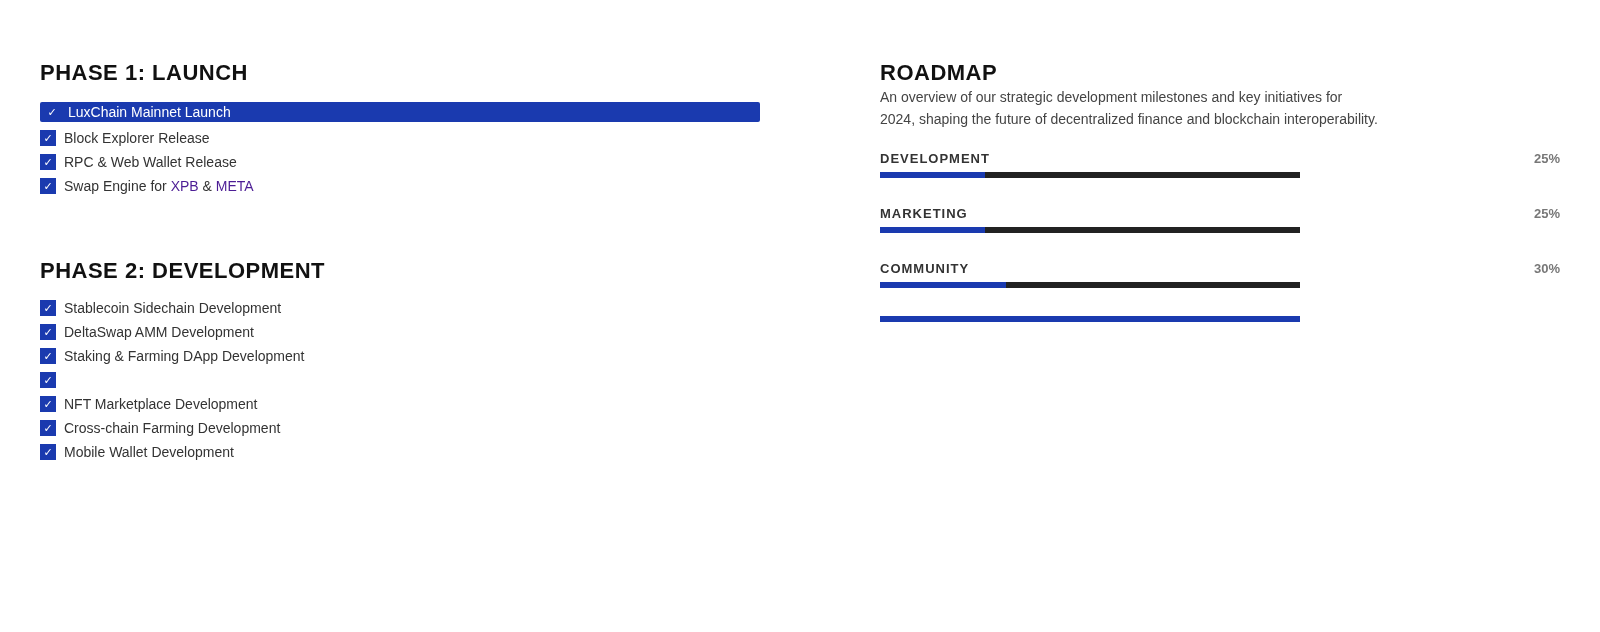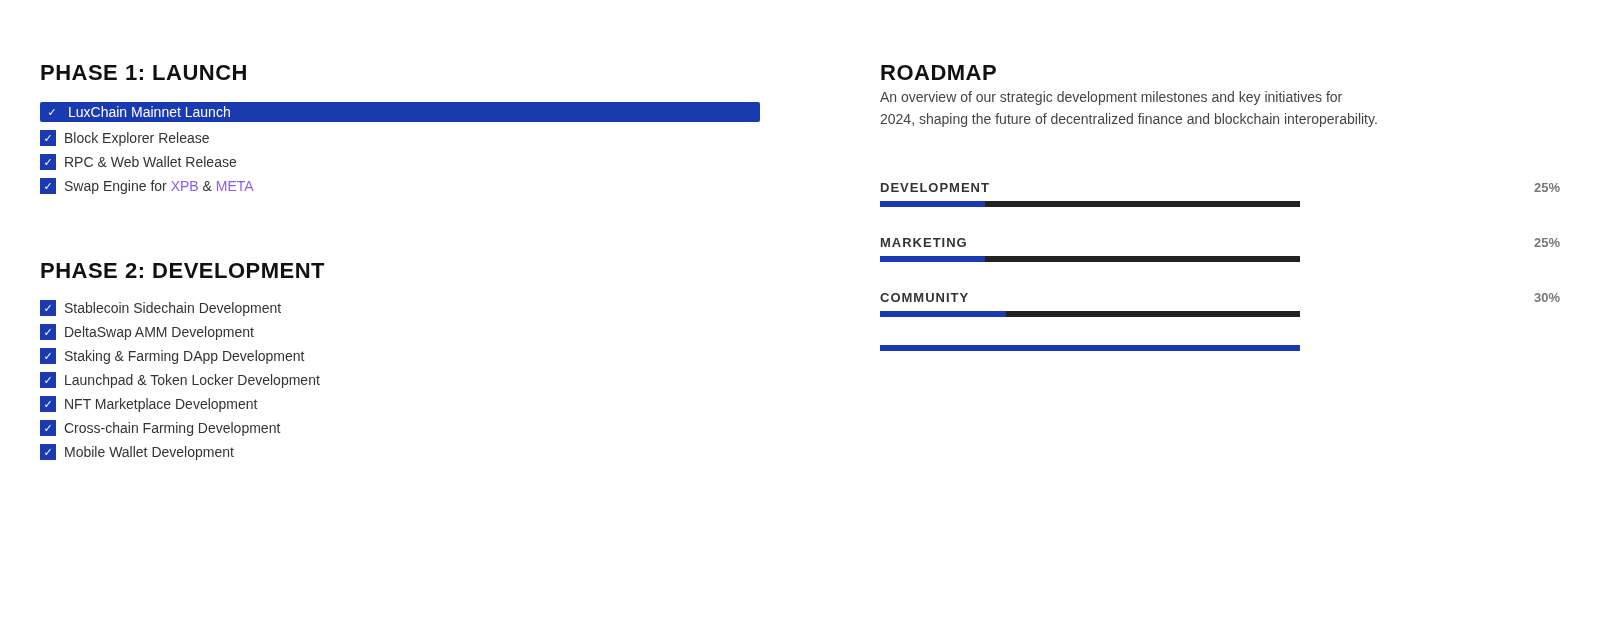--- a/index.html
+++ b/index.html
@@ -67,35 +67,35 @@
       background-color: #1a3aaf;
       color: white !important;
       padding: 2px 4px;
       border-radius: 2px;
     }
     .highlight-item .checkbox-icon {
       background: #1a3aaf;
       border-color: white;
     }
     .link-blue {
-      color: #8b5cf6;
+      color: #4c1d95;
       text-decoration: none;
     }
     .roadmap-title {
       font-size: 22px;
       font-weight: 900;
       letter-spacing: 0.5px;
       margin-bottom: 0;
       color: #111;
     }
     .roadmap-desc {
       font-size: 14px;
       color: #444;
       line-height: 1.6;
-      margin-bottom: 49px;
+      margin-bottom: 20px;
       max-width: 500px;
     }
     .progress-section {
       margin-bottom: 28px;
     }
     .progress-header {
       display: flex;
       justify-content: space-between;
       align-items: center;
       margin-bottom: 6px;
@@ -171,21 +171,20 @@
       <li>
         <span class="checkbox-icon">✓</span>
         <span>DeltaSwap AMM Development</span>
       </li>
       <li>
         <span class="checkbox-icon">✓</span>
         <span>Staking &amp; Farming DApp Development</span>
       </li>
       <li>
         <span class="checkbox-icon">✓</span>
-        <span>Launchpad &amp; Token Locker Development</span>
       </li>
       <li>
         <span class="checkbox-icon">✓</span>
         <span>NFT Marketplace Development</span>
       </li>
       <li>
         <span class="checkbox-icon">✓</span>
         <span>Cross-chain Farming Development</span>
       </li>
       <li>

